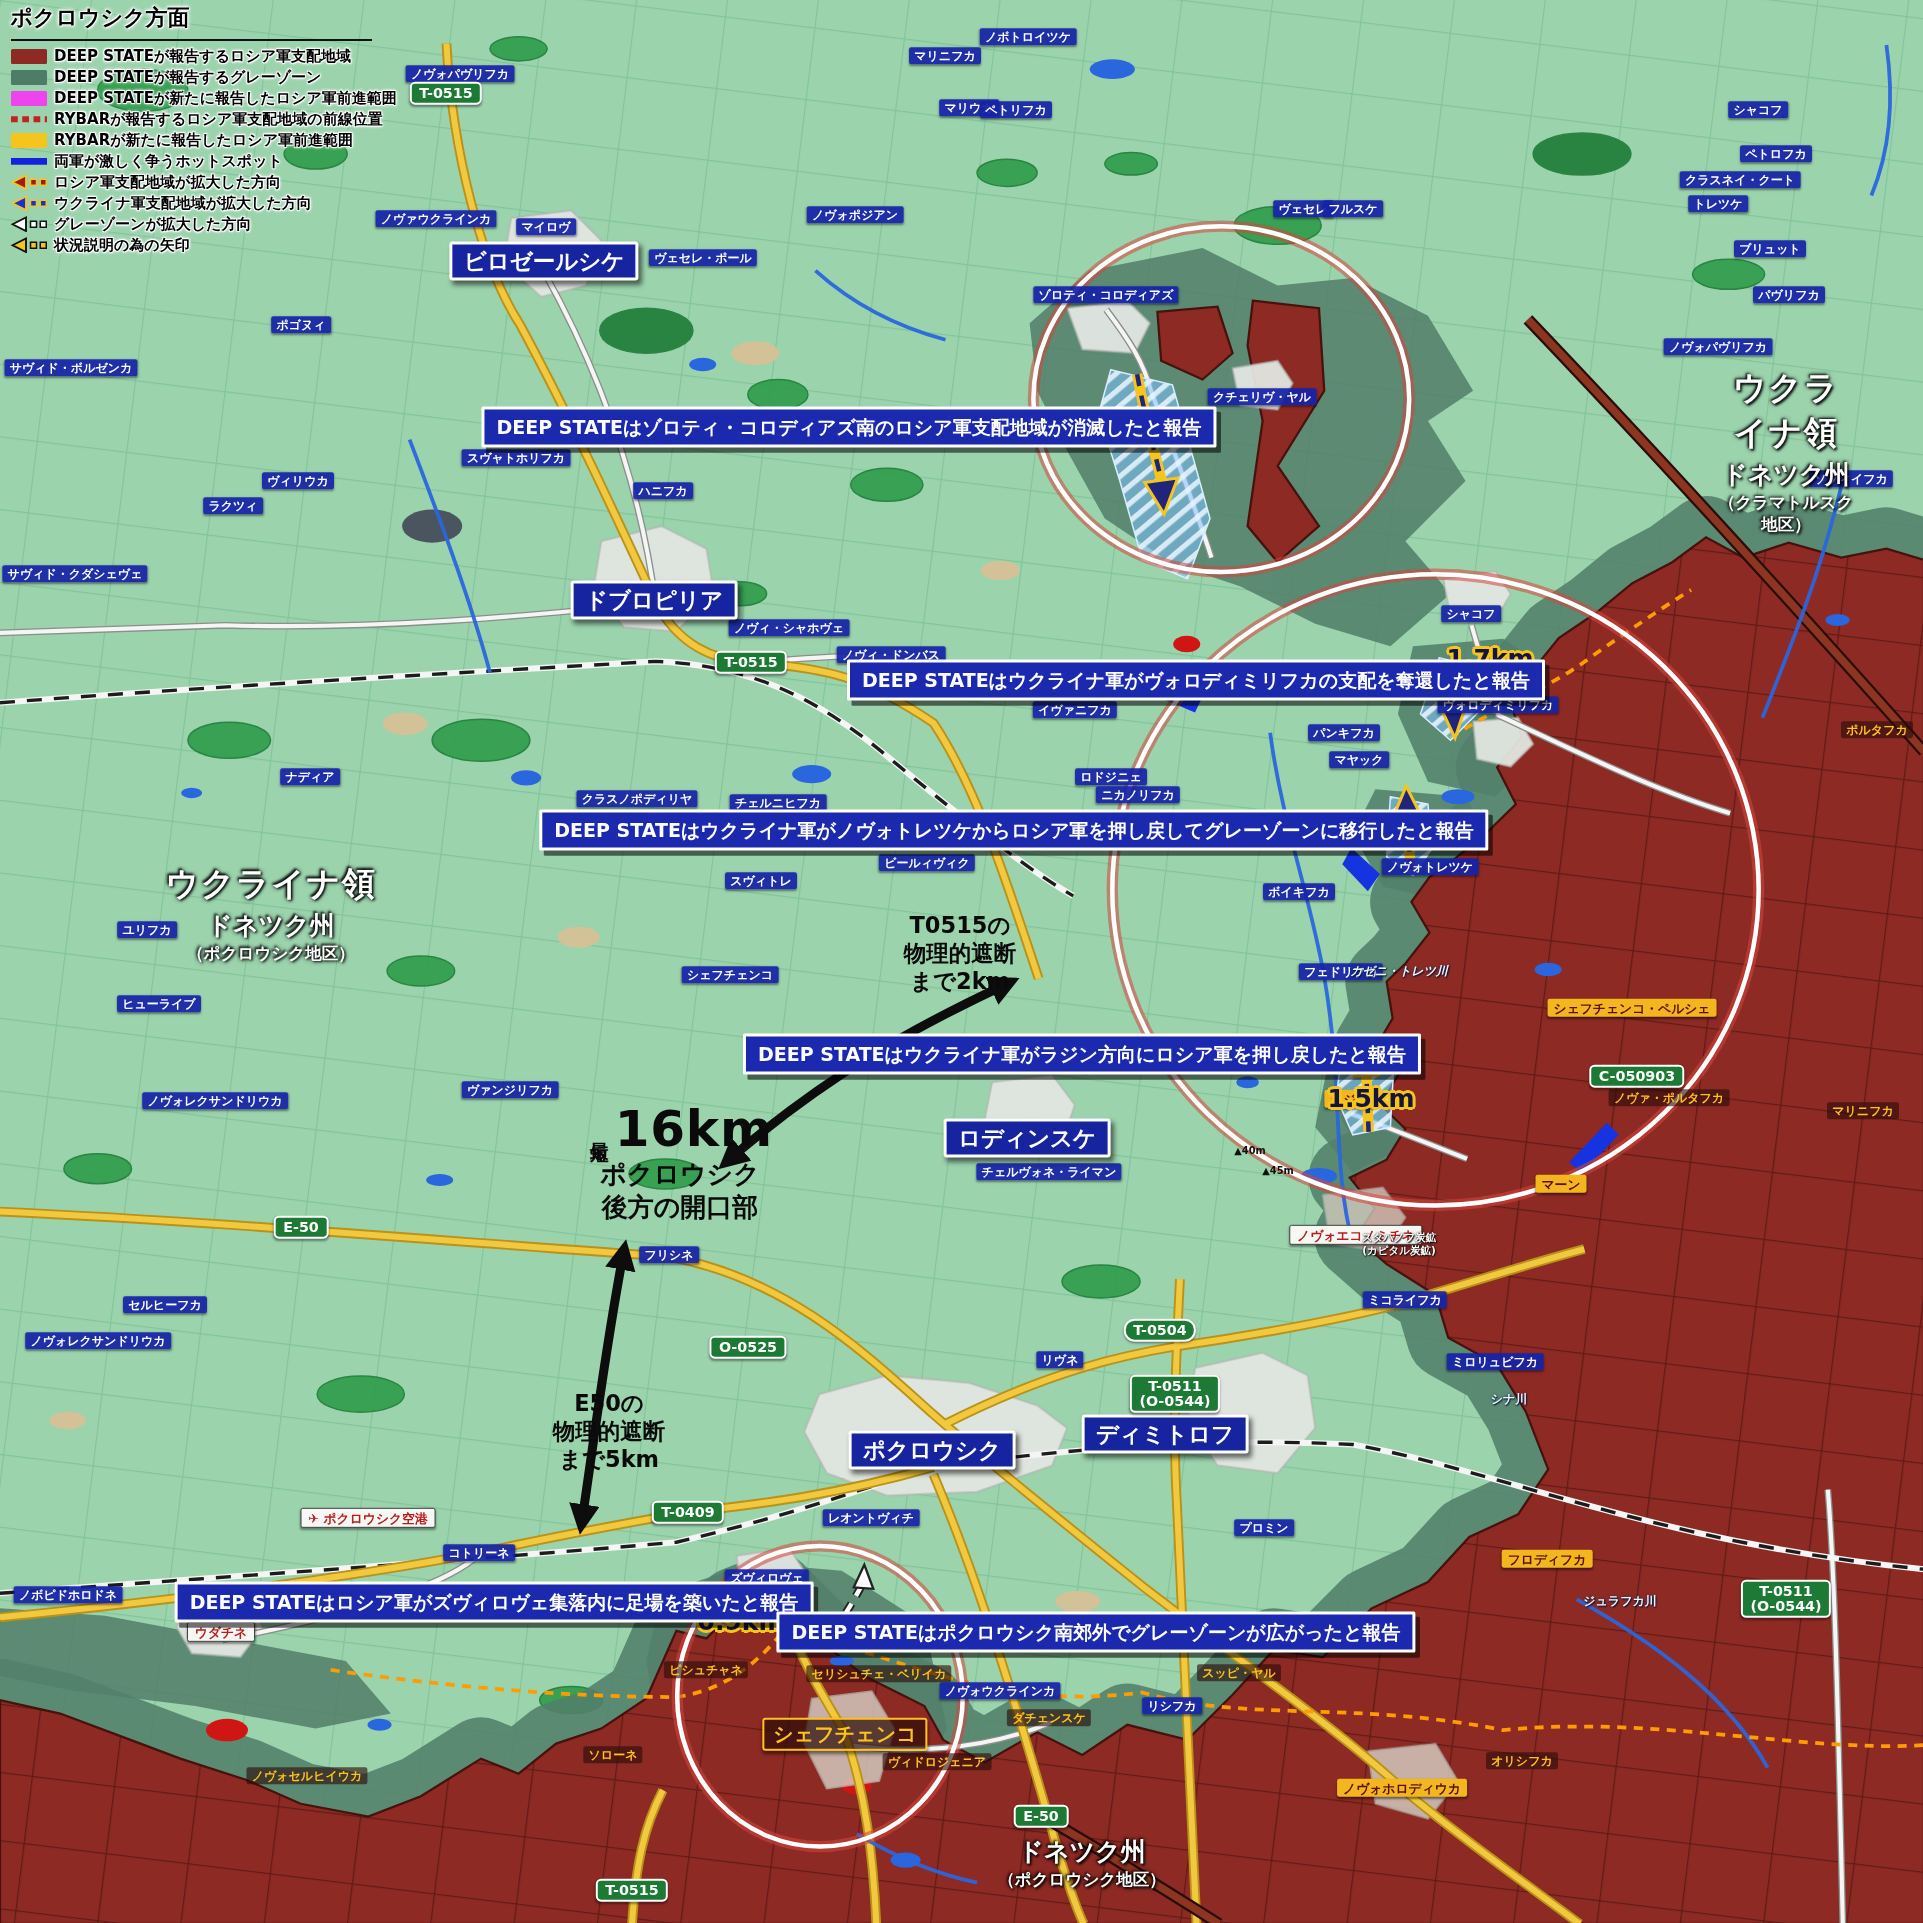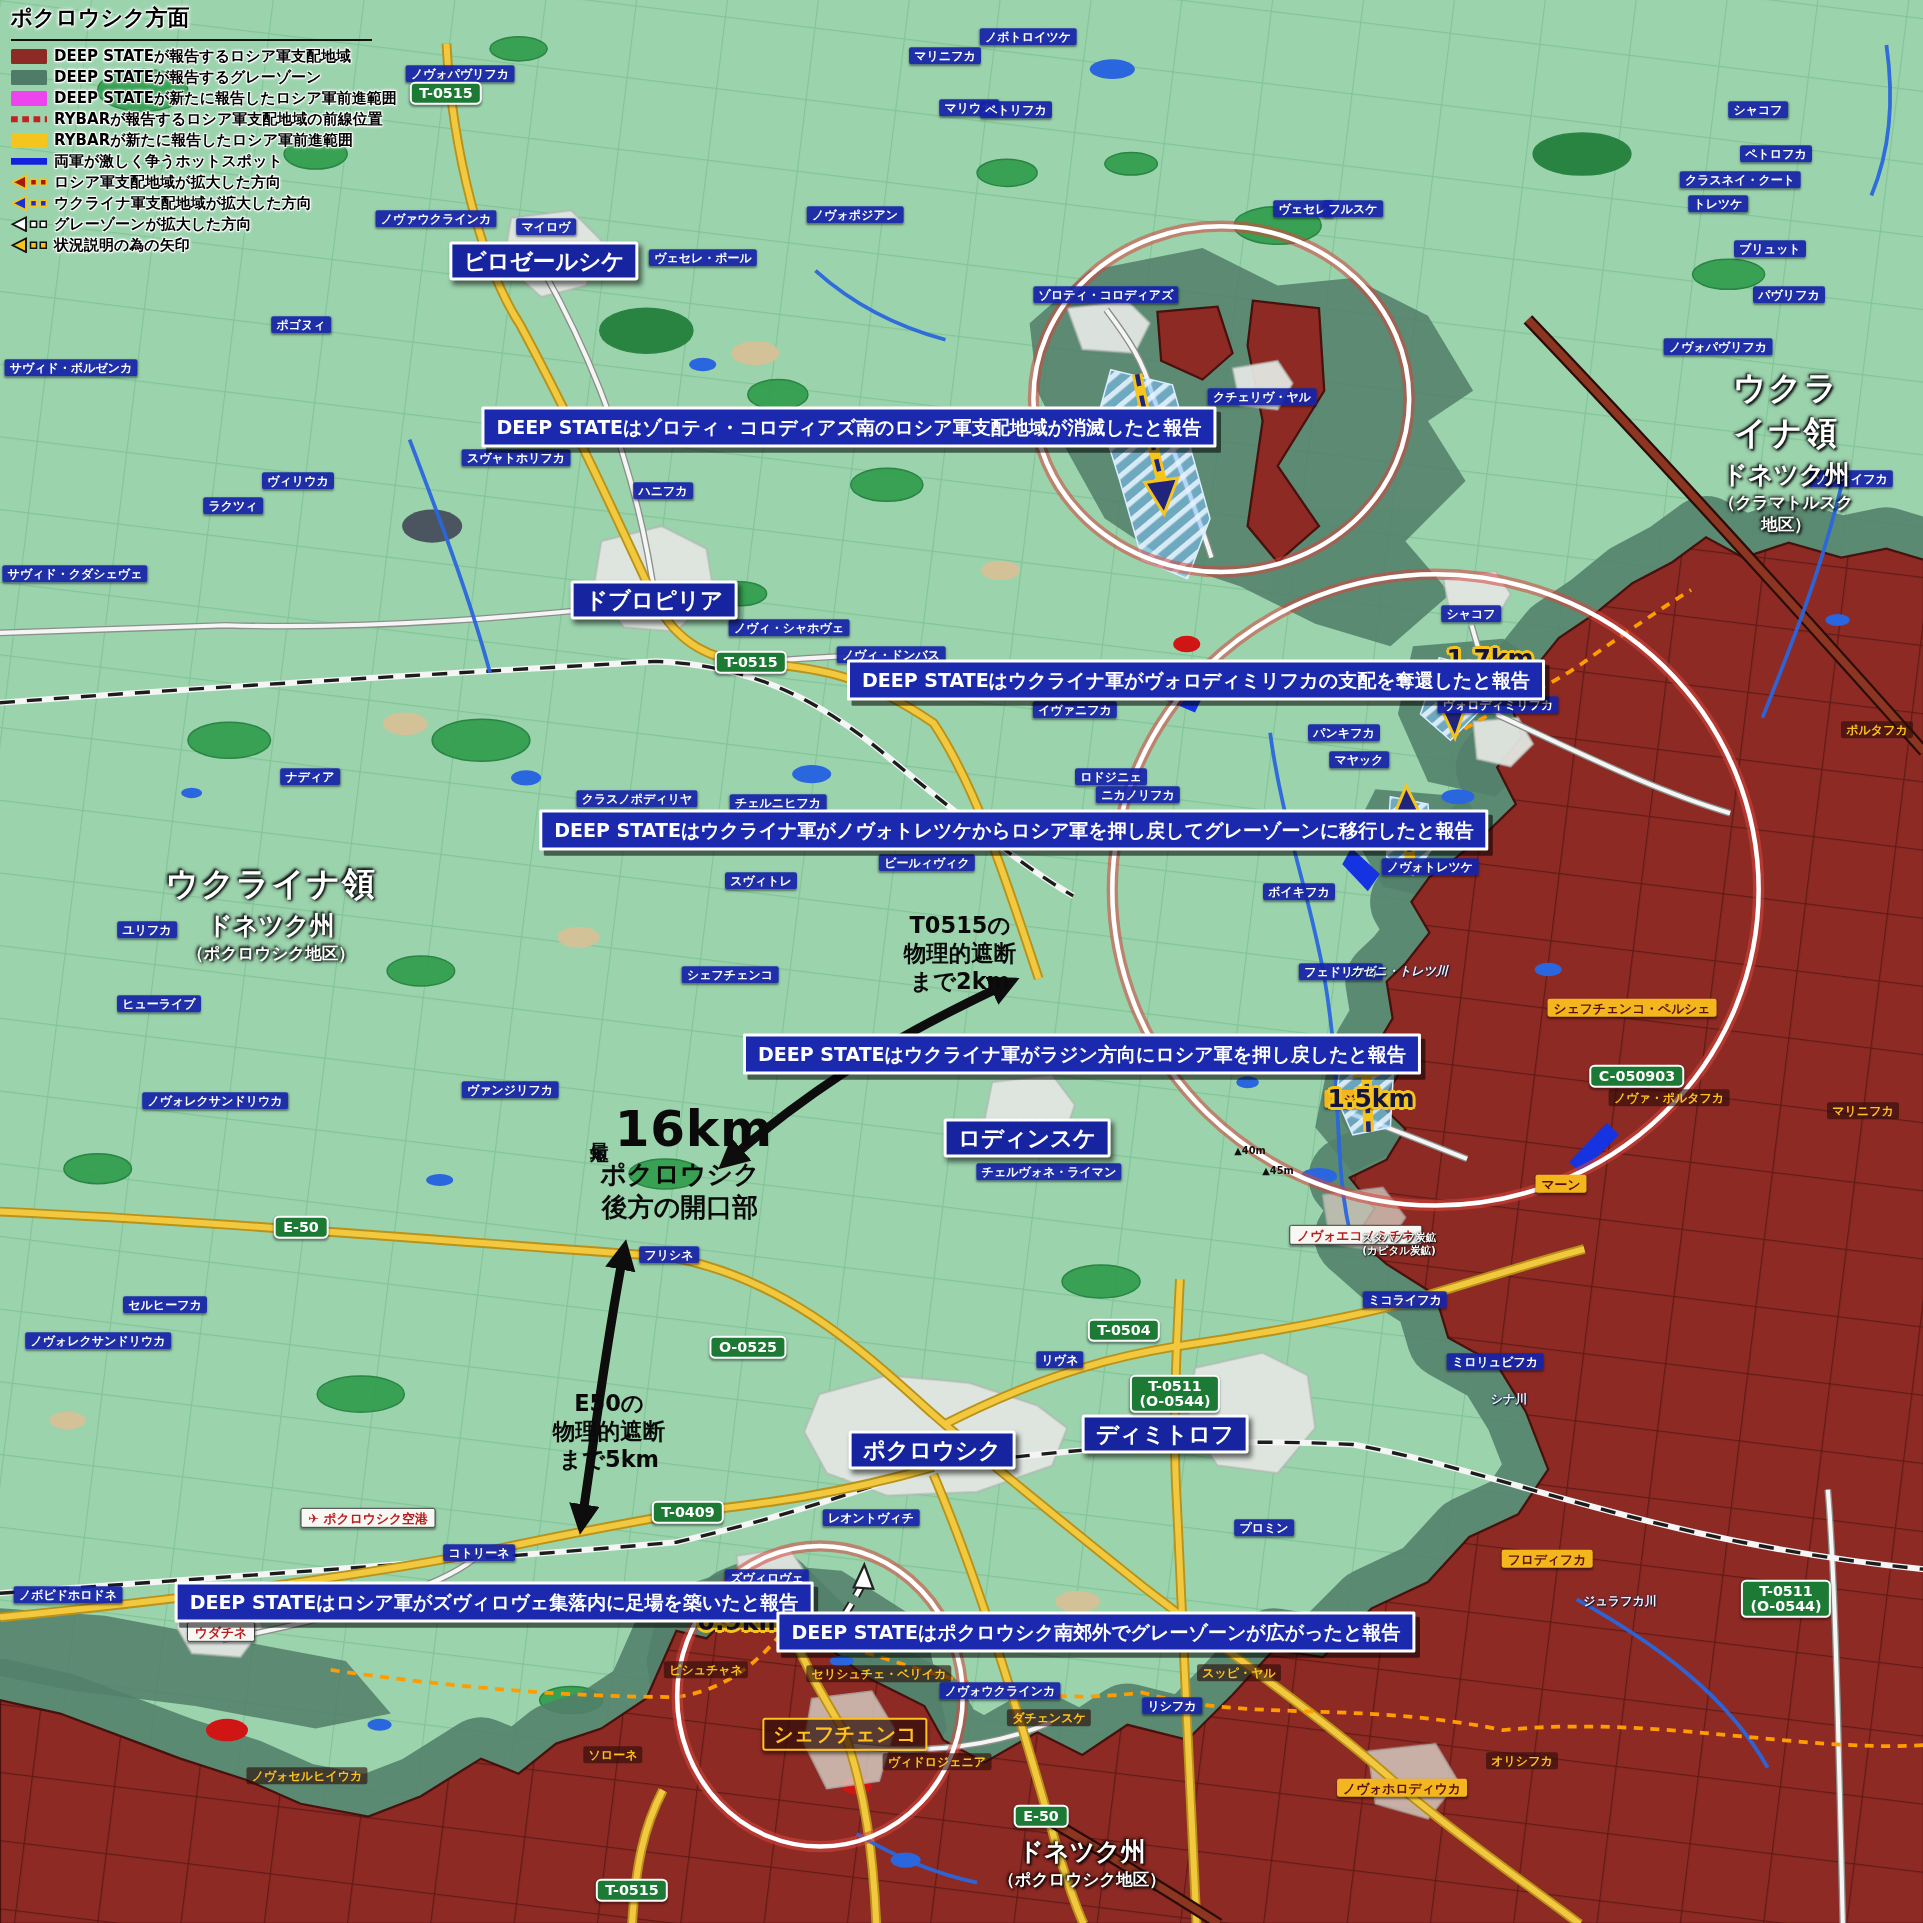--- a/index.html
+++ b/index.html
@@ -379,21 +379,21 @@
     <div class="lbl city" style="left: 654px; top: 600px;">ドブロピリア</div>
     <div class="lbl city" style="left: 1027px; top: 1138px;">ロディンスケ</div>
     <div class="lbl city" style="left: 932px; top: 1450px;">ポクロウシク</div>
     <div class="lbl city" style="left: 1165px; top: 1434px;">ディミトロフ</div>
     <div class="lbl ocity" style="left: 845px; top: 1734px;">シェフチェンコ</div>
     <div class="lbl wcity" style="left: 221px; top: 1632px;">ウダチネ</div>
     <div class="lbl wcity" style="left: 1356px; top: 1235px;">ノヴォエコノミチネ</div>
     <div class="lbl wcity" style="left: 368px; top: 1518px;">✈ ポクロウシク空港</div>
     <div class="lbl shield" style="left: 446px; top: 93px;">T-0515</div>
     <div class="lbl shield" style="left: 751px; top: 662px;">T-0515</div>
-    <div class="lbl shield" style="left: 1124px; top: 1330px;">T-0504</div>
+    <div class="lbl shield" style="left: 1160px; top: 1330px; border-radius: 11px;">T-0504</div>
     <div class="lbl shield" style="left: 1175px; top: 1394px;">T-0511
 (O-0544)</div>
     <div class="lbl shield" style="left: 1786px; top: 1599px;">T-0511
 (O-0544)</div>
     <div class="lbl shield" style="left: 1637px; top: 1076px;">C-050903</div>
     <div class="lbl shield" style="left: 748px; top: 1347px;">O-0525</div>
     <div class="lbl shield" style="left: 688px; top: 1512px;">T-0409</div>
     <div class="lbl shield" style="left: 301px; top: 1227px;">E-50</div>
     <div class="lbl shield" style="left: 1041px; top: 1816px;">E-50</div>
     <div class="lbl shield" style="left: 632px; top: 1890px;">T-0515</div>

